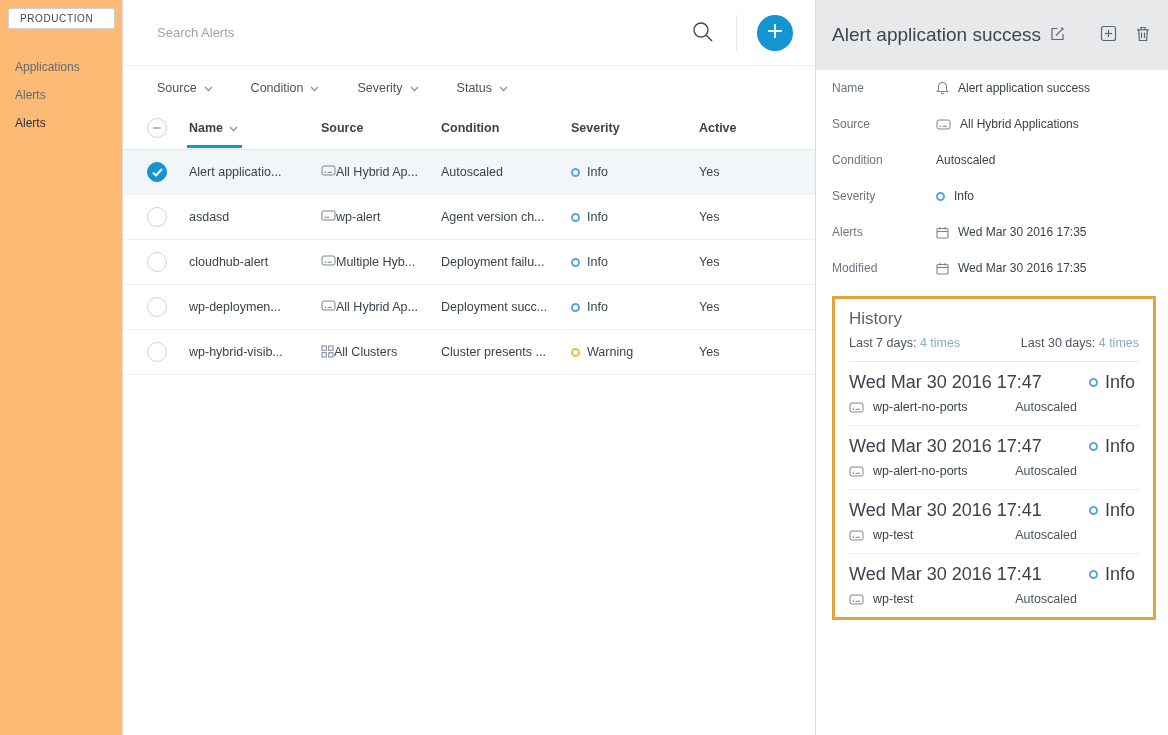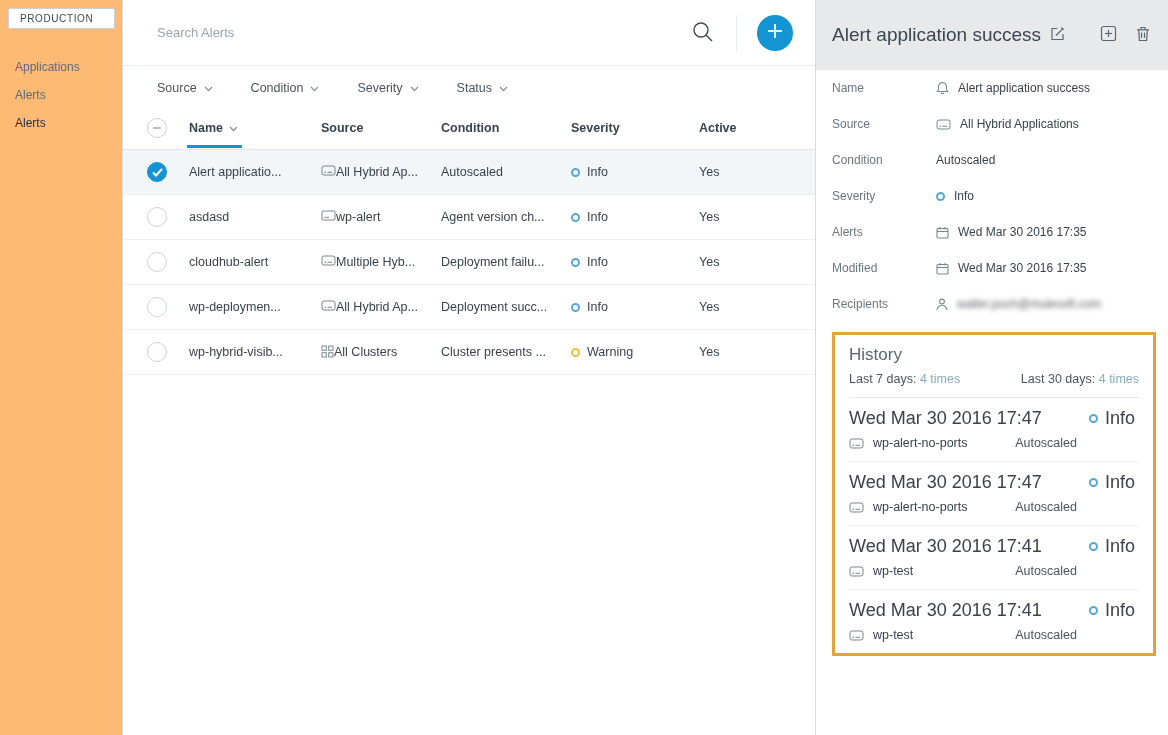--- a/index.html
+++ b/index.html
@@ -414,32 +414,20 @@
                 <rect x="1" y="2.5" width="11" height="9.5" rx="1"></rect>
                 <line x1="1" y1="5.5" x2="12" y2="5.5"></line>
                 <line x1="4" y1="1" x2="4" y2="3.5"></line>
                 <line x1="9" y1="1" x2="9" y2="3.5"></line>
               </svg>
           </span>
           <span class="txt">Wed Mar 30 2016 17:35</span>
         </span>
       </div>
 
-      <div class="field">
-        <span class="field-label">Recipients</span>
-        <span class="field-value">
-          <span class="ficon">
-            <svg width="12" height="13" viewBox="0 0 12 13" fill="none" stroke="#7a8590" stroke-width="1.1">
-                <circle cx="6" cy="3.5" r="2.4"></circle>
-                <path d="M1 12.3 a5 5 0 0 1 10 0"></path>
-              </svg>
-          </span>
-          <span class="txt blurred">walter.poch@mulesoft.com</span>
-        </span>
-      </div>
 
       <div class="history">
         <div class="history-title">History</div>
         <div class="history-counts">
           <span>
             <span>Last 7 days:</span>
             <span class="count-val">4 times</span>
           </span>
           <span>
             <span>Last 30 days:</span>

